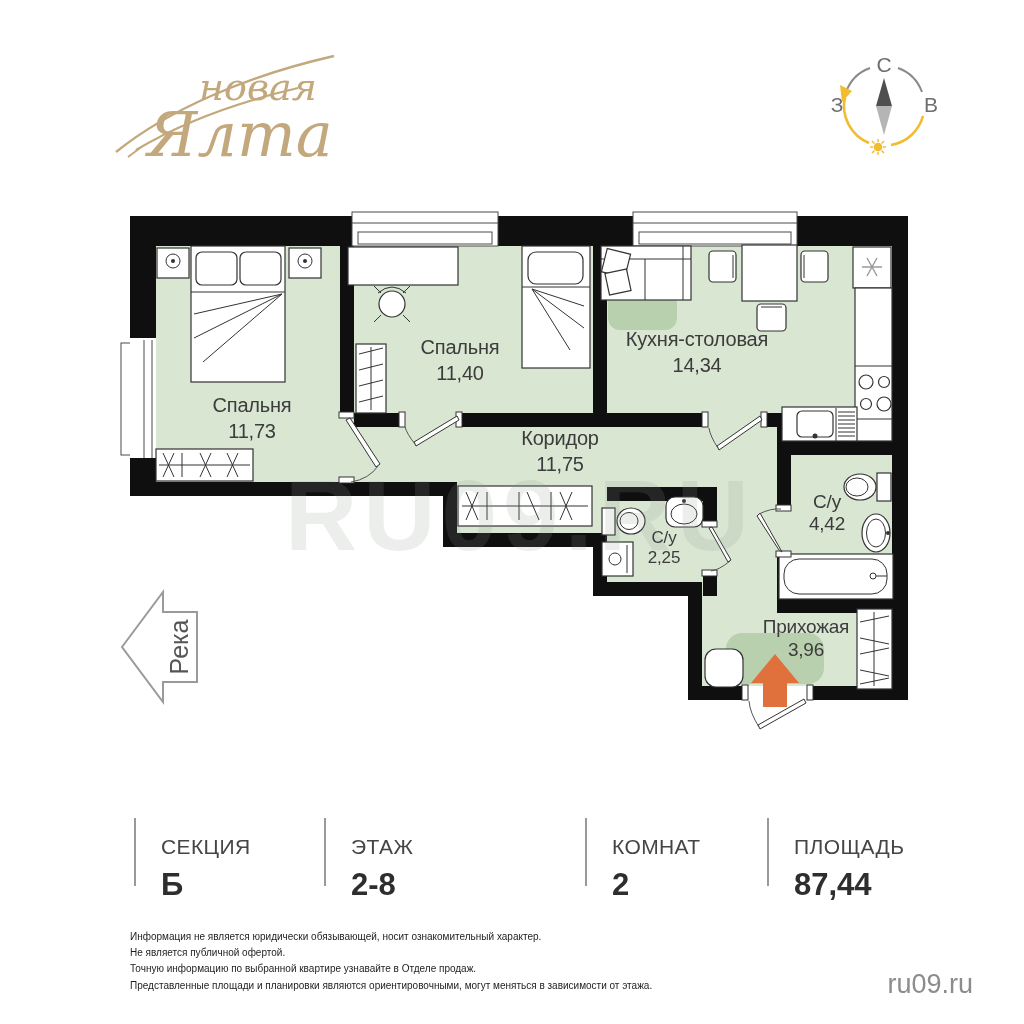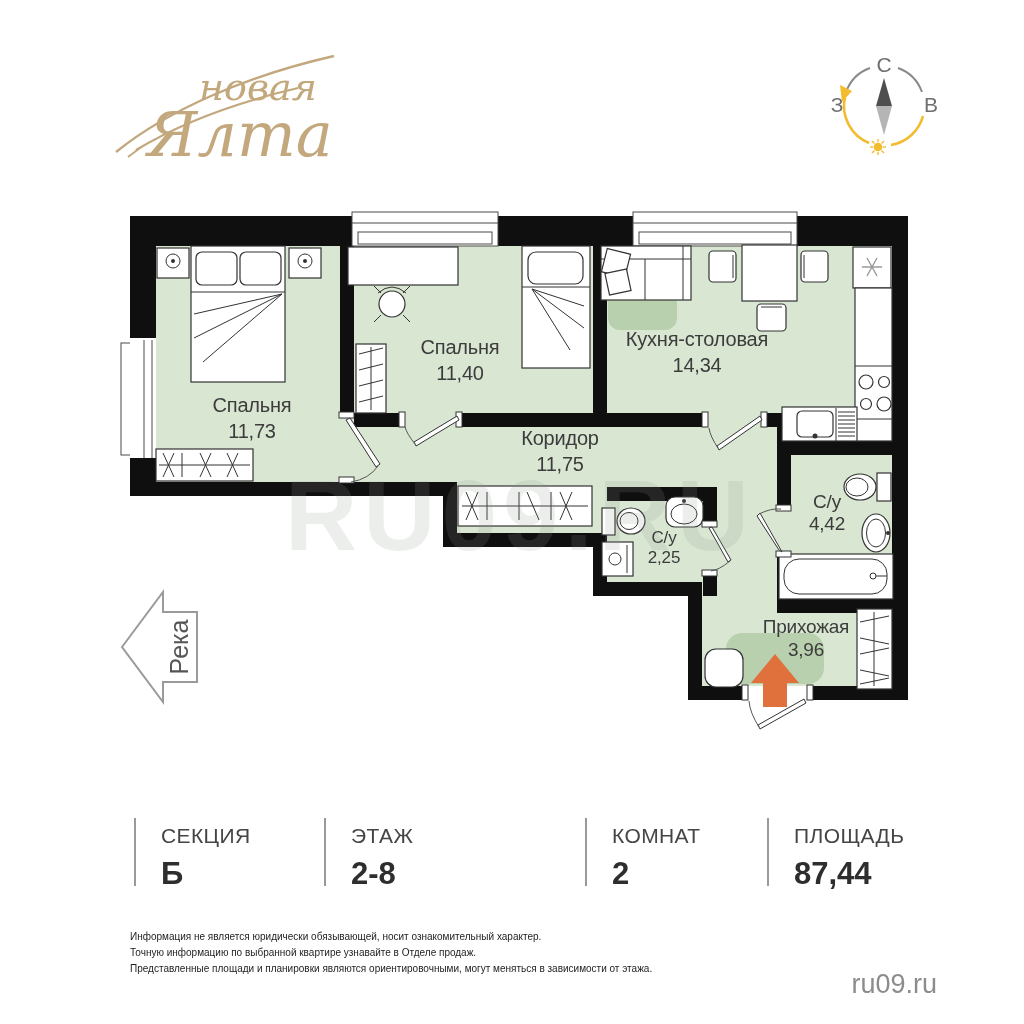--- a/index.html
+++ b/index.html
@@ -1,21 +1,21 @@
 <!DOCTYPE html>
 <html><head>
 <meta charset="utf-8">
 <style>
   html,body{margin:0;padding:0;background:#ffffff;}
   .stage{position:relative;width:968px;height:1024px;background:#ffffff;overflow:hidden;
-         font-family:"Liberation Sans",sans-serif;}
+         font-family:"Liberation Sans",sans-serif;padding-left:36px;}
   .stage svg{position:absolute;left:0;top:0;}
   .summary{position:absolute;left:0;top:818px;width:1024px;height:72px;}
   .sum-col{position:absolute;top:0;height:68px;border-left:2px solid #9a9a9a;padding-left:25px;}
-  .sum-label{font-size:21px;color:#454545;letter-spacing:.4px;line-height:21px;margin-top:7px;}
+  .sum-label{font-size:21px;color:#454545;letter-spacing:.4px;line-height:21px;margin-top:18px;}
   .sum-value{font-size:31px;font-weight:bold;color:#2e2e2e;margin-top:12px;line-height:31px;}
   .disclaimer{position:absolute;left:130px;top:929px;width:730px;font-size:10px;
               line-height:16.2px;color:#1d1d1d;}
   .site-watermark{position:absolute;right:31px;top:969px;font-size:27px;color:#8c8c8c;}
   .room-name,.room-area{fill:#3c3c3c;letter-spacing:-0.2px;}
   .furn{fill:#ffffff;stroke:#333333;stroke-width:1.2;}
   .furnline{fill:none;stroke:#333333;stroke-width:1;}
   .doorleaf{fill:#ffffff;stroke:#333333;stroke-width:1;}
   .doorarc{fill:none;stroke:#555555;stroke-width:1;}
   .frame{fill:#ffffff;stroke:#333333;stroke-width:1;}
@@ -323,19 +323,20 @@
     <div class="sum-value">2</div>
   </div>
   <div class="sum-col" style="left:767px;width:160px;">
     <div class="sum-label">ПЛОЩАДЬ</div>
     <div class="sum-value">87,44</div>
   </div>
 </div>
 
 <div class="disclaimer">
   <div>Информация не является юридически обязывающей, носит ознакомительный характер.</div>
+  <div>Не является публичной офертой.</div>
   <div>Точную информацию по выбранной квартире узнавайте в Отделе продаж.</div>
   <div>Представленные площади и планировки являются ориентировочными, могут меняться в зависимости от этажа.</div>
 </div>
 
 <div class="site-watermark">ru09.ru</div>
 
 </div>
 
 </body></html>

